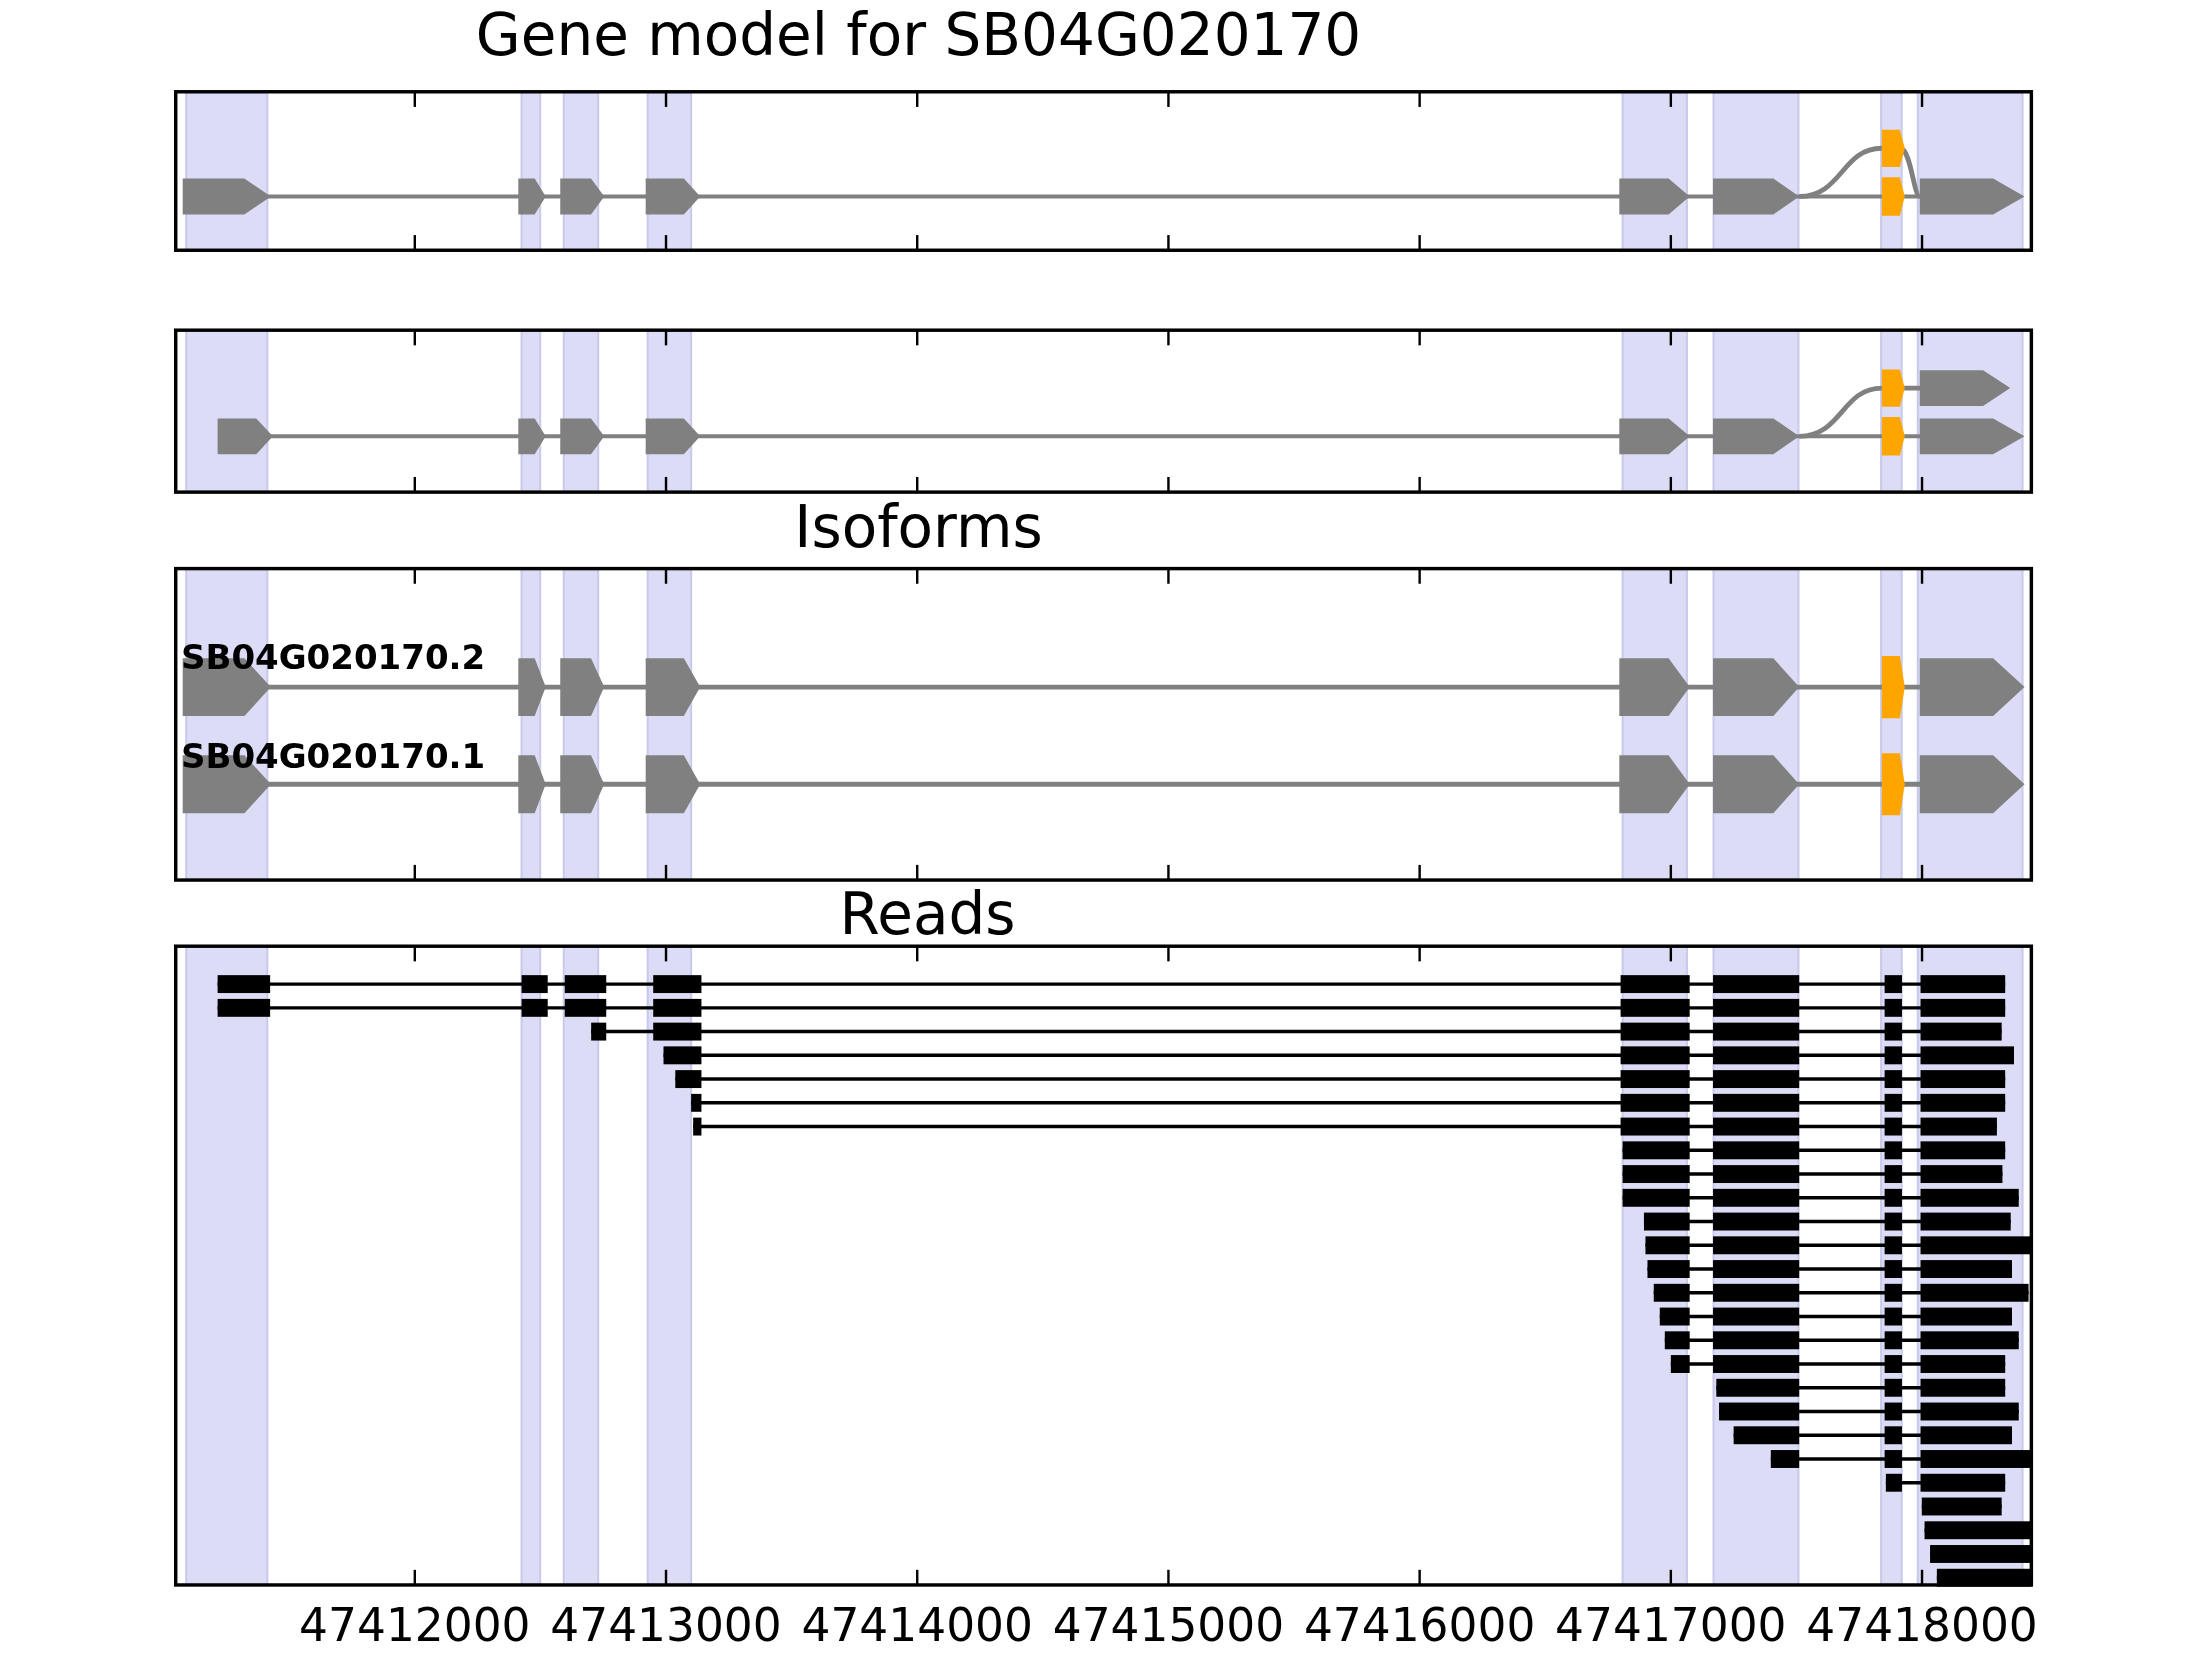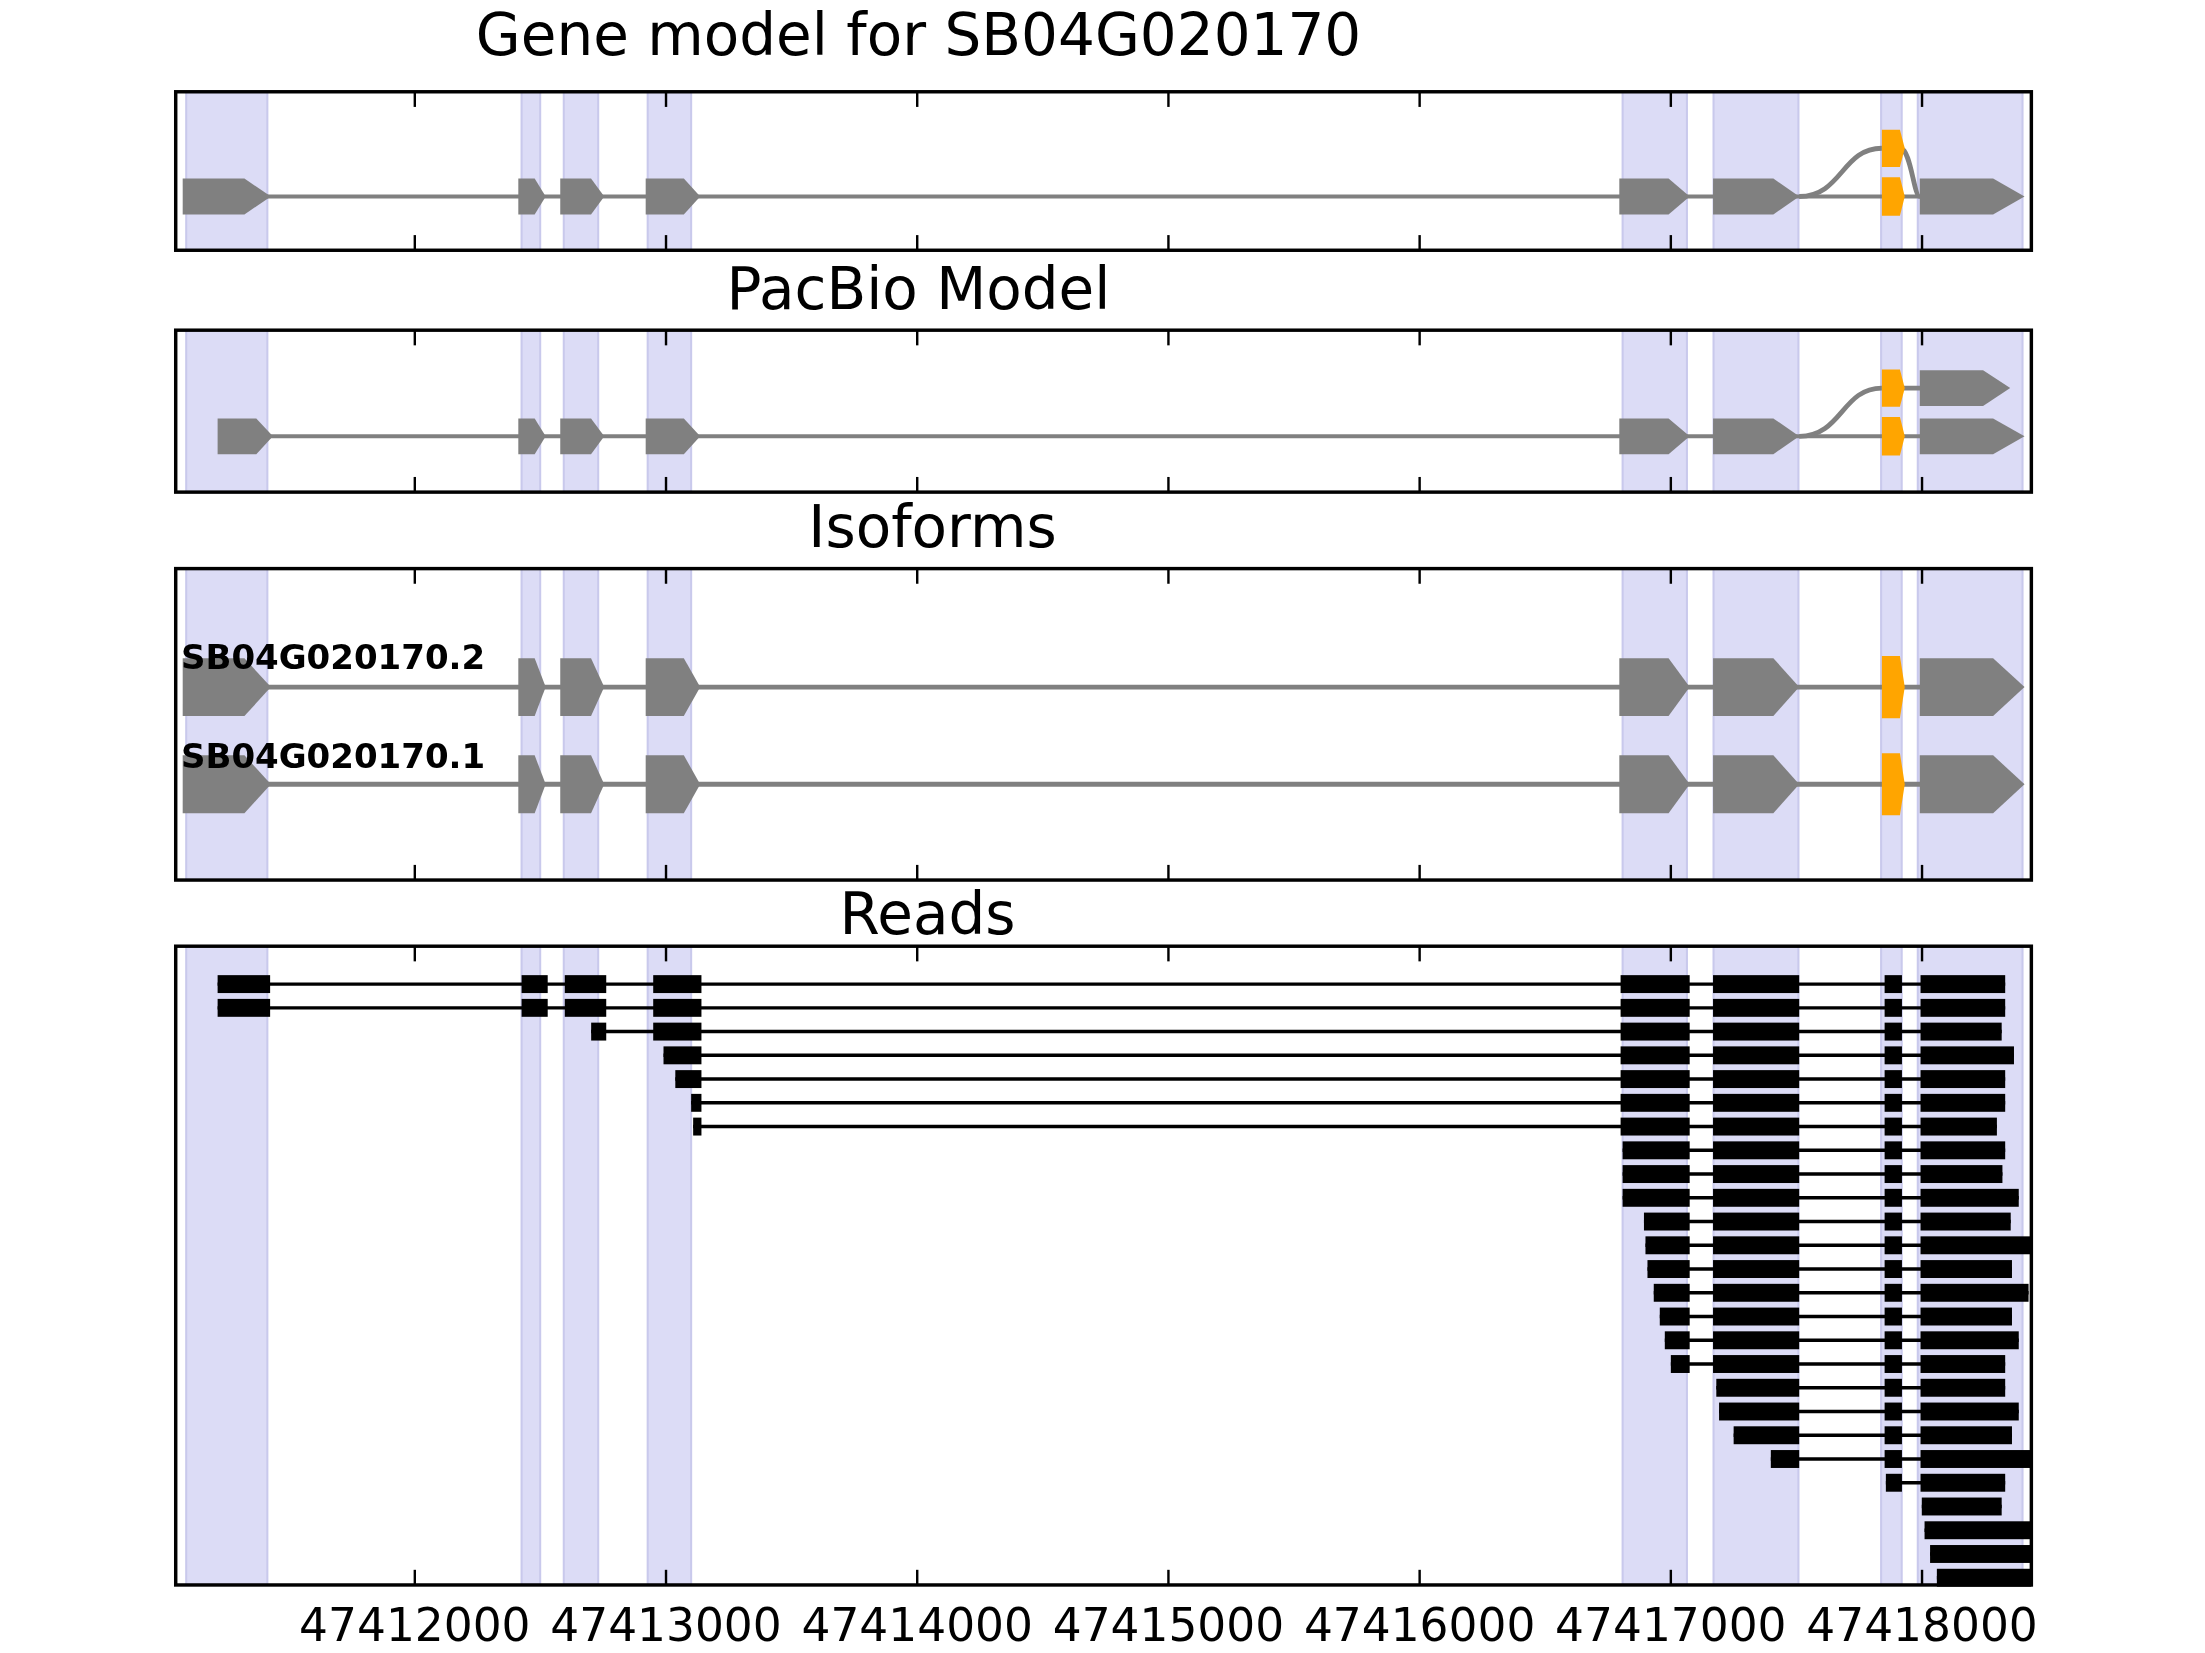--- a/index.html
+++ b/index.html
@@ -1,21 +1,21 @@
 <!DOCTYPE html>
 <html style="font-size:11px"><head>
 <meta charset="utf-8">
 <style>
   html,body{margin:0;padding:0;background:#ffffff;}
   body{width:2205px;height:1654px;font-family:"DejaVu Sans","Liberation Sans",sans-serif;}
   .fig{position:relative;width:2205px;height:1654px;background:#ffffff;overflow:hidden;}
   .panel-title{position:absolute;left:0;width:1837px;text-align:center;font-size:58px;color:#000;line-height:1.1;}
   #t1{top:4.1px;}
   #t2{top:258px;}
-  #t3{top:496px;margin-left:14px;}
+  #t3{top:496px;}
   #t4{top:883px;margin-left:9px;}
   .iso-label{position:absolute;font-size:34px;font-weight:bold;color:#000;line-height:1.05;}
   #iso2{left:181px;top:640px;text-align:center;}
   #iso1{left:181px;top:739px;}
   svg{position:absolute;left:0;top:0;}
 </style>
 </head>
 <body>
 
 <div class="fig">
@@ -284,19 +284,18 @@
       <rect x="255" y="1373" width="2693" height="927" fill="none" stroke="#000000" stroke-width="5"></rect>
       <text x="602" y="2382" text-anchor="middle" font-size="66" fill="#000" font-family="DejaVu Sans, Liberation Sans, sans-serif">47412000</text>
       <text x="966.5593610396643" y="2382" text-anchor="middle" font-size="66" fill="#000" font-family="DejaVu Sans, Liberation Sans, sans-serif">47413000</text>
       <text x="1331.1187220793286" y="2382" text-anchor="middle" font-size="66" fill="#000" font-family="DejaVu Sans, Liberation Sans, sans-serif">47414000</text>
       <text x="1695.6780831189928" y="2382" text-anchor="middle" font-size="66" fill="#000" font-family="DejaVu Sans, Liberation Sans, sans-serif">47415000</text>
       <text x="2060.237444158657" y="2382" text-anchor="middle" font-size="66" fill="#000" font-family="DejaVu Sans, Liberation Sans, sans-serif">47416000</text>
       <text x="2424.7968051983216" y="2382" text-anchor="middle" font-size="66" fill="#000" font-family="DejaVu Sans, Liberation Sans, sans-serif">47417000</text>
       <text x="2789.3561662379857" y="2382" text-anchor="middle" font-size="66" fill="#000" font-family="DejaVu Sans, Liberation Sans, sans-serif">47418000</text>
     </svg>
   <div class="panel-title" id="t1">Gene model for SB04G020170</div>
-  <div class="panel-title" id="t2">PacBio Model</div>
   <div class="panel-title" id="t3">Isoforms</div>
   <div class="panel-title" id="t4">Reads</div>
   <div class="iso-label" id="iso2">SB04G020170.2</div>
   <div class="iso-label" id="iso1">SB04G020170.1</div>
 </div>
 
 
 </body></html>

